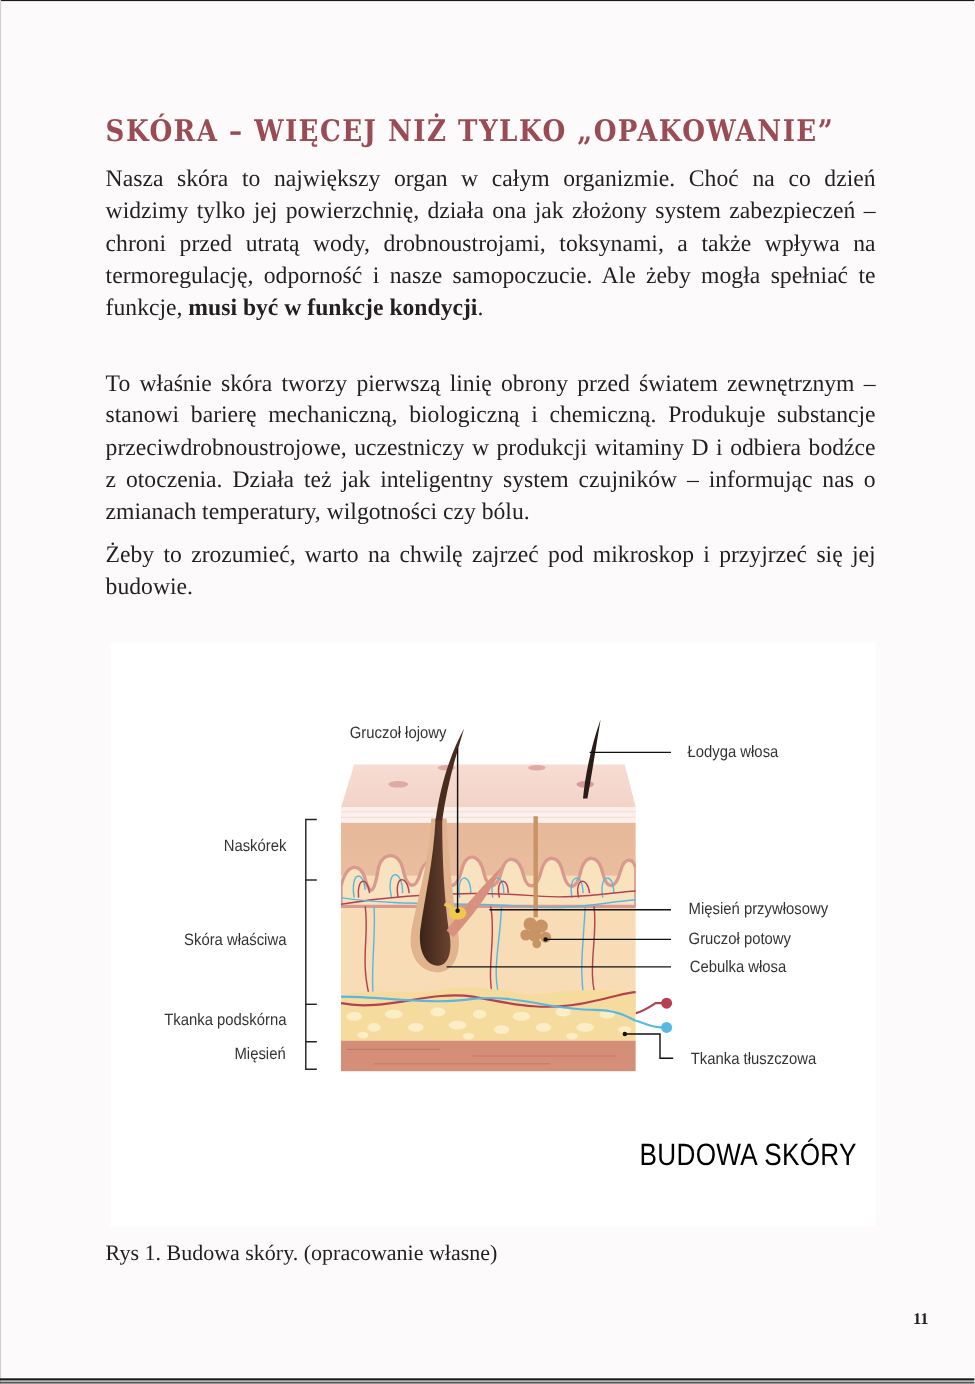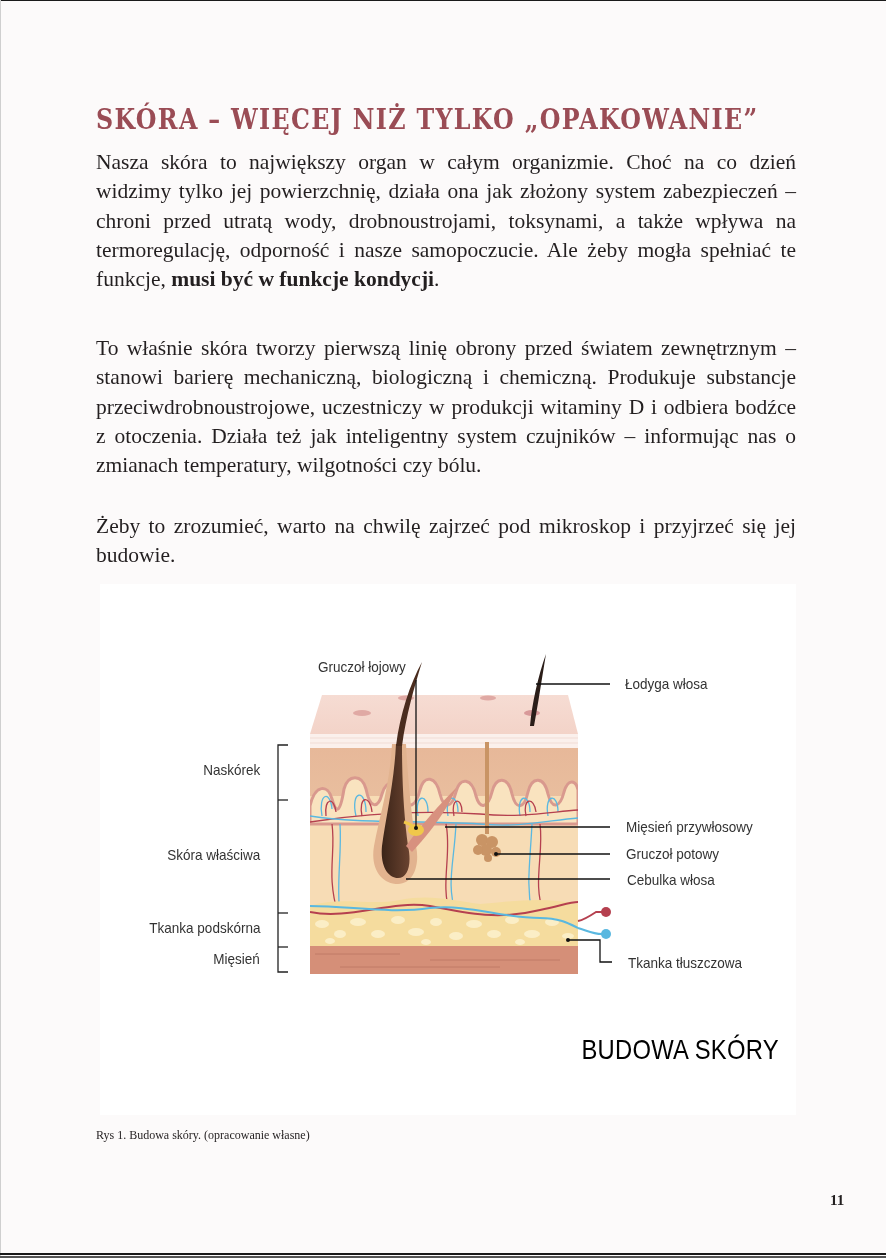--- a/index.html
+++ b/index.html
@@ -21,21 +21,21 @@
     color: #9a4c55; white-space: nowrap;
     transform: scaleX(0.88); transform-origin: left center;
   }
   .para {
     position: absolute; left: 96px; width: 700px; margin: 0;
     font-size: 21.5px; line-height: 29.3px; text-align: justify;
     color: #231f20;
   }
   .p1 { top: 148px; }
   .p2 { top: 318px; margin-top: 16px; }
-  .p3 { top: 490px; margin-top: 22px; }
+  .p3 { top: 490px; }
   .para b { font-weight: bold; }
 
   .figure-box {
     position: absolute; left: 100px; top: 584px; width: 696px; height: 531px;
     background: #ffffff;
   }
   .figure-box svg { position: absolute; left: 0; top: 0; }
   .lbl {
     position: absolute; font-family: "Liberation Sans", "DejaVu Sans", sans-serif;
     font-size: 15px; color: #333; white-space: nowrap;
@@ -43,21 +43,21 @@
   }
   .lbl.right { transform-origin: right center; text-align: right; }
   .fig-title {
     position: absolute; left: 0; width: 696px; top: 450px; text-align: right;
     font-family: "Liberation Sans", "DejaVu Sans", sans-serif; font-size: 28px; color: #000000;
     letter-spacing: 0.3px;
   }
   .fig-title span { display: inline-block; transform: scaleX(0.85); }
   .caption {
     position: absolute; left: 96px; top: 1128px; margin: 0;
-    font-size: 12px; color: #231f20;
+    font-size: 20px; color: #231f20;
   }
   .page-number {
     position: absolute; left: 818px; top: 1180px; margin: 12px;
     font-size: 15px; font-weight: bold; color: #231f20;
   }
 </style>
 </head>
 <body>
 
 <div class="top-border"></div>

